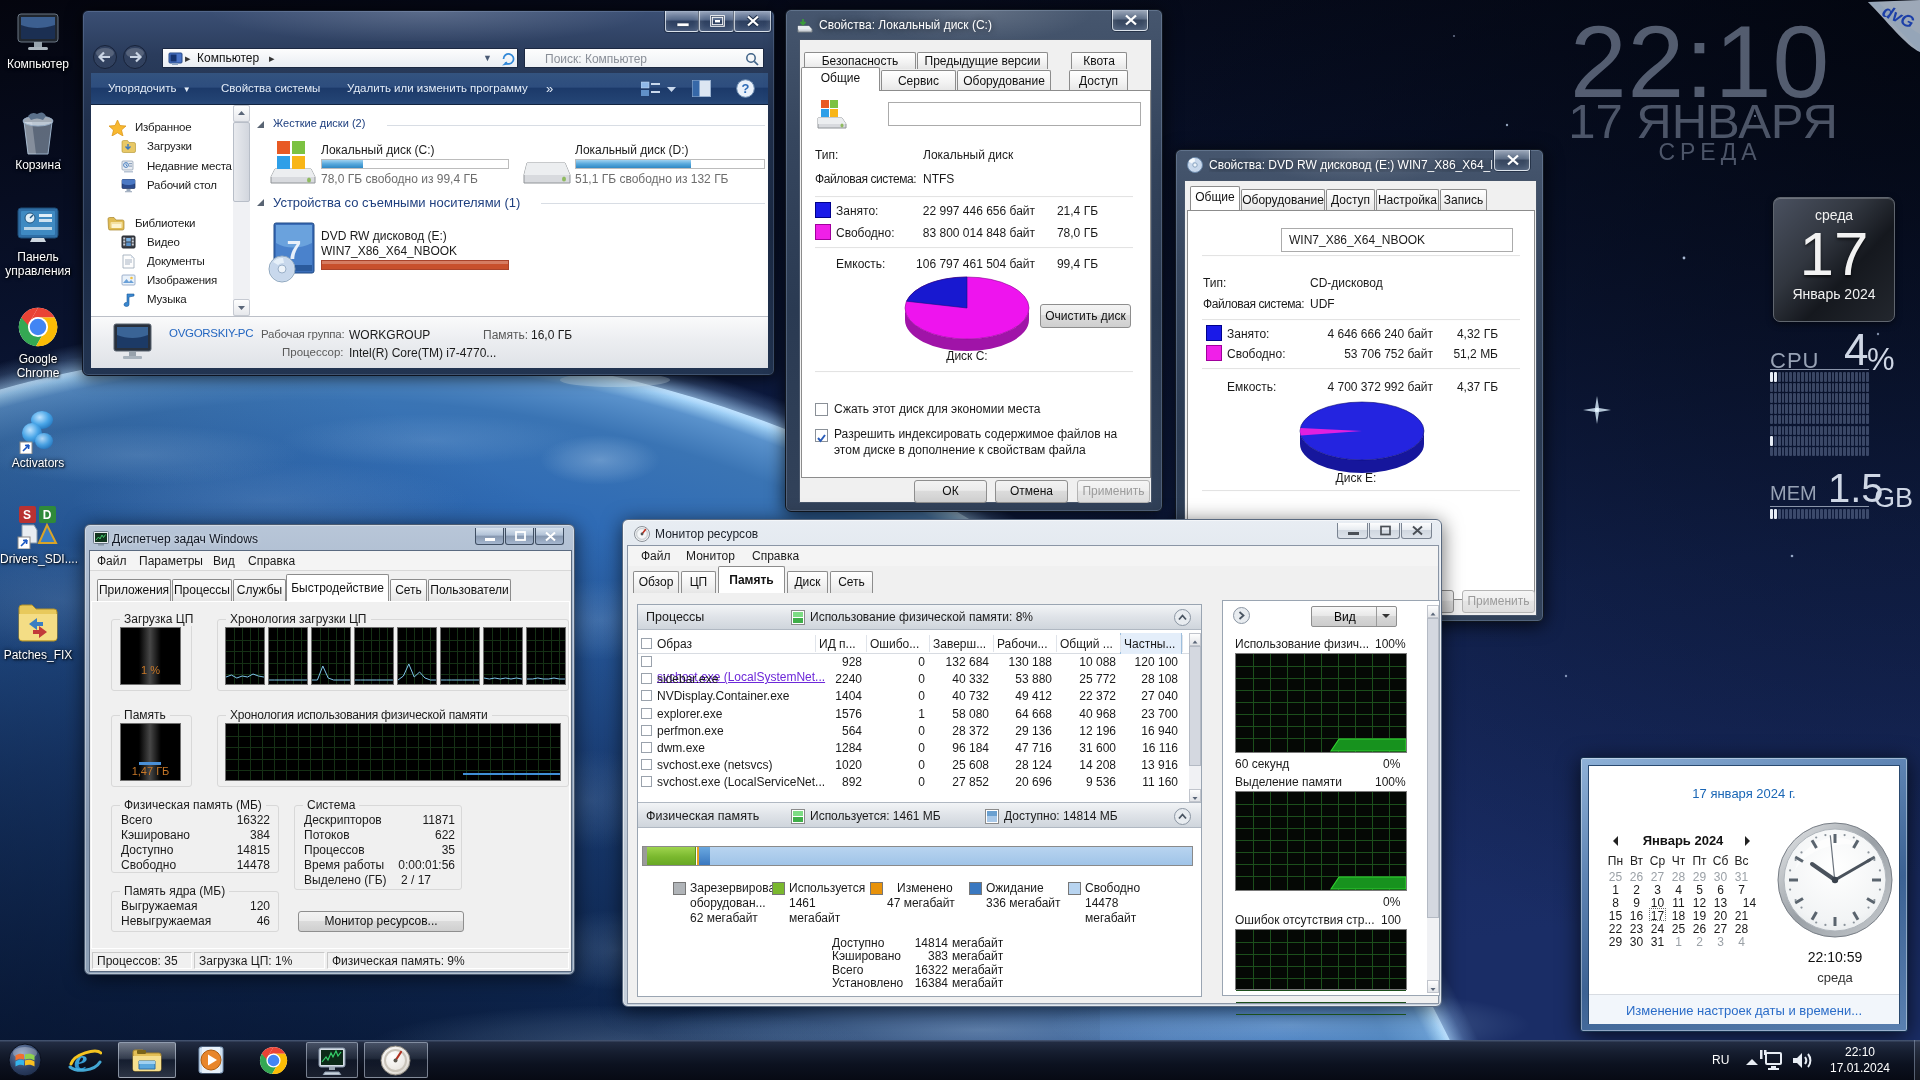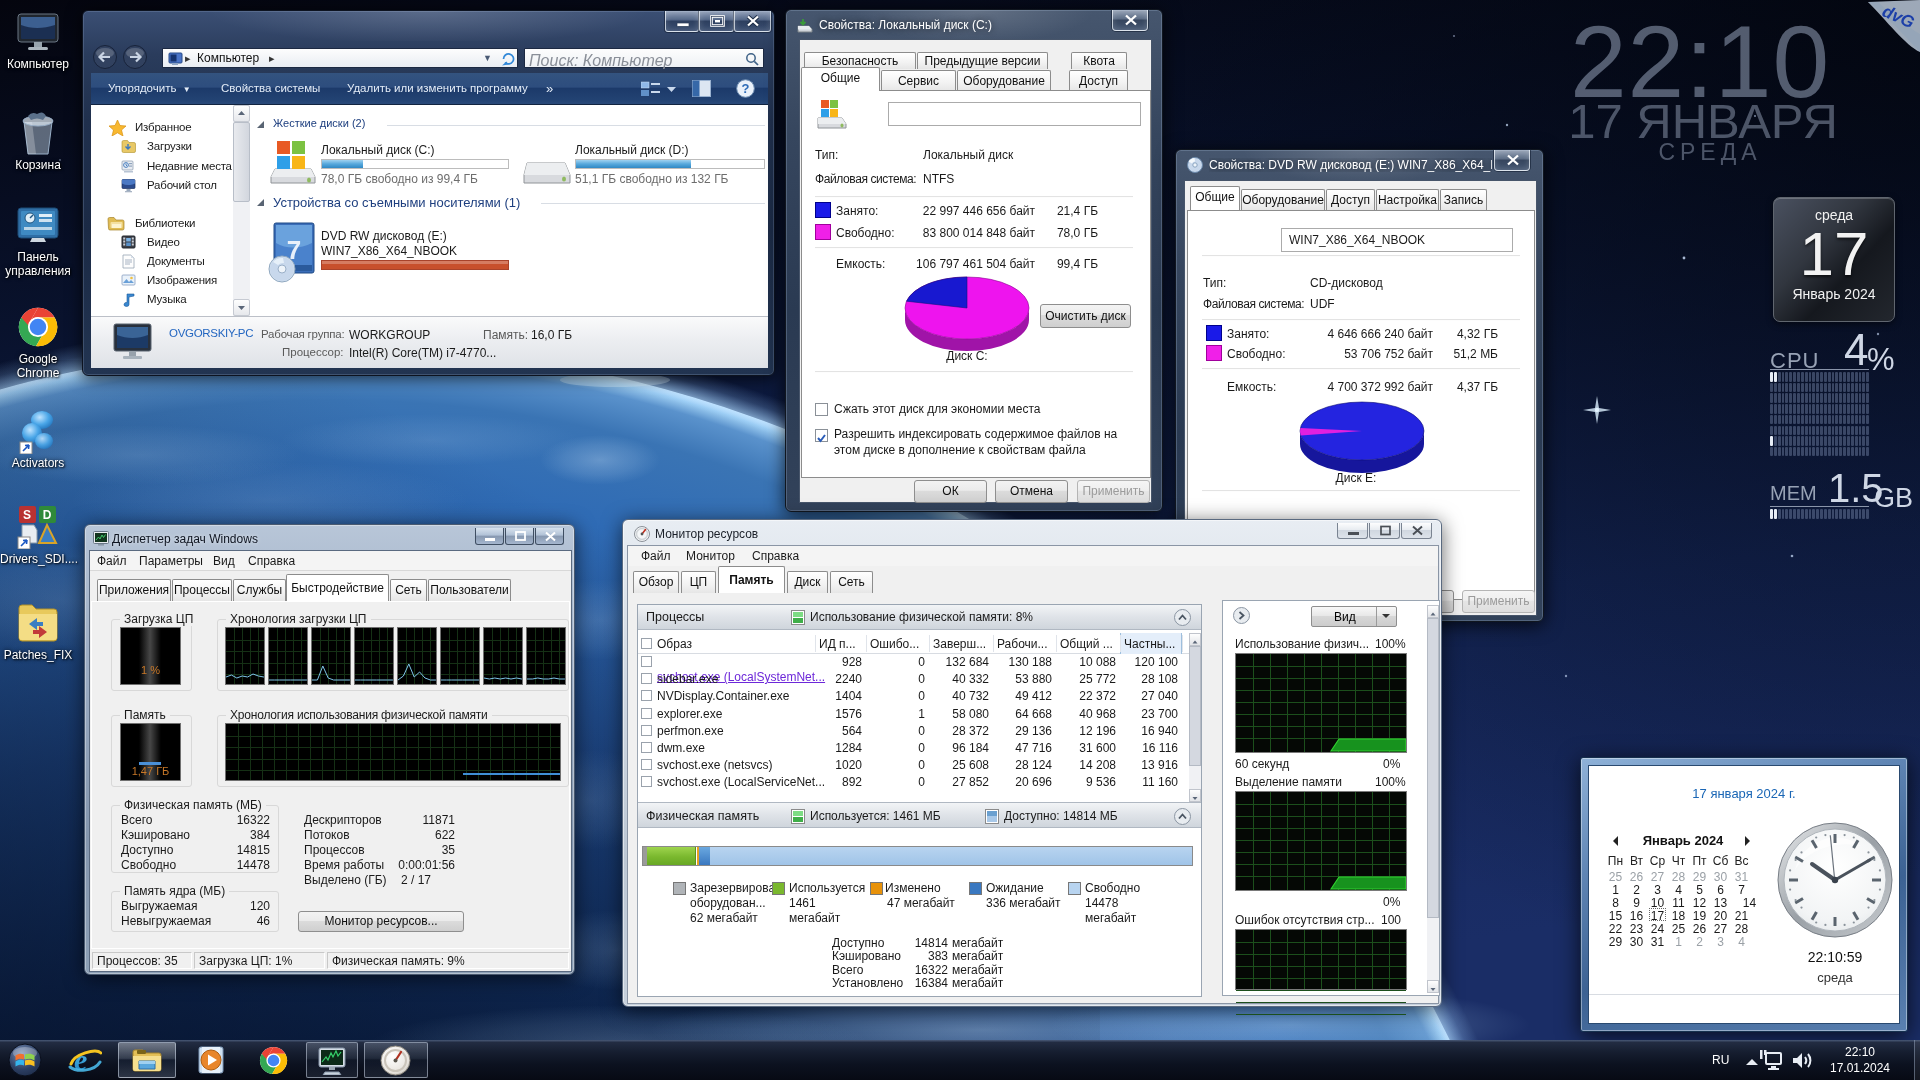--- a/index.html
+++ b/index.html
@@ -514,21 +514,21 @@
    <span class="abs" style="left:34px;top:2px;font-size:12px;color:#111;">Компьютер</span>
    <span class="abs" style="left:106px;top:3px;font-size:11px;color:#333;">▸</span>
    <span class="abs" style="left:320px;top:4px;font-size:9px;color:#4a5a74;">▼</span>
    <svg class="abs" style="left:338px;top:3px;" width="15" height="15">
         <path d="M2.5 7 a5 5 0 1 1 1.5 3.5" stroke="#3188d8" stroke-width="1.7" fill="none"></path>
         <path d="M1 13.5 L5.5 9.5 L7.5 12.5 Z" fill="#3188d8"></path>
       </svg>
  </div>
 
  <div class="abs" style="left:441px;top:37px;width:240px;height:20px;background:linear-gradient(#fdfdfd,#eef1f5);border:1px solid #1c2942;border-radius:1px;">
-   <span class="abs" style="left:4px;top:3px;font-size:16px;color:#8a8f98;font-style:italic;">Поиск: Компьютер</span>
+   <span class="abs" style="left:20px;top:3px;font-size:12px;color:#8a8f98;">Поиск: Компьютер</span>
    <svg class="abs" style="left:220px;top:3px;" width="15" height="15">
         <circle cx="6" cy="6" r="4.2" fill="none" stroke="#3f6287" stroke-width="1.5"></circle>
         <path d="M9.3 9.3 L13 13" stroke="#3f6287" stroke-width="1.7"></path>
       </svg>
  </div>
 
  <div class="abs" style="left:8px;top:62px;width:677px;height:32px;
   background:linear-gradient(#33537f 0%,#2d4d7e 45%,#1c3a6a 50%,#224272 85%,#2a4a7a 100%);border-bottom:1px solid #122440;">
   <span class="abs" style="left:17px;top:9px;font-size:11.5px;color:#e4edf8;">Упорядочить&nbsp; <span style="font-size:8px;">▼</span></span>
   <span class="abs" style="left:130px;top:9px;font-size:11.5px;color:#e4edf8;">Свойства системы</span>
@@ -1054,20 +1054,23 @@
         </div>
    <div class="cell" style="left:29px;top:211px;">Всего</div>
         <div class="rnum" style="left:100px;top:211px;width:78px;">16322</div>
    <div class="cell" style="left:29px;top:226px;">Кэшировано</div>
         <div class="rnum" style="left:100px;top:226px;width:78px;">384</div>
    <div class="cell" style="left:29px;top:241px;">Доступно</div>
         <div class="rnum" style="left:100px;top:241px;width:78px;">14815</div>
    <div class="cell" style="left:29px;top:256px;">Свободно</div>
         <div class="rnum" style="left:100px;top:256px;width:78px;">14478</div>
 
+   <div class="gbox" style="left:202px;top:203px;width:168px;height:85px;">
+          <div class="glab">Система</div>
+        </div>
    <div class="cell" style="left:212px;top:211px;">Дескрипторов</div>
         <div class="rnum" style="left:285px;top:211px;width:78px;">11871</div>
    <div class="cell" style="left:212px;top:226px;">Потоков</div>
         <div class="rnum" style="left:285px;top:226px;width:78px;">622</div>
    <div class="cell" style="left:212px;top:241px;">Процессов</div>
         <div class="rnum" style="left:285px;top:241px;width:78px;">35</div>
    <div class="cell" style="left:212px;top:256px;">Время работы</div>
         <div class="rnum" style="left:285px;top:256px;width:78px;">0:00:01:56</div>
    <div class="cell" style="left:212px;top:271px;">Выделено (ГБ)</div>
         <div class="rnum" style="left:285px;top:271px;width:78px;text-align:center;">2 / 17</div>
@@ -1274,21 +1277,21 @@
    <div class="abs" id="rmlegend" style="left:0;top:269px;width:563px;height:60px;font-size:12px;color:#1a1a1a;">
           <div style="position:absolute;left:35px;top:8px;width:13px;height:13px;background:#b0b4b8;border:1px solid #777;"></div>
           <div style="position:absolute;left:52px;top:7px;width:86px;overflow:hidden;white-space:nowrap;">Зарезервировано</div>
           <div style="position:absolute;left:52px;top:22px;white-space:nowrap;">оборудован...</div>
           <div style="position:absolute;left:52px;top:37px;white-space:nowrap;">62 мегабайт</div>
           <div style="position:absolute;left:134px;top:8px;width:13px;height:13px;background:#7ab82e;border:1px solid #777;"></div>
           <div style="position:absolute;left:151px;top:7px;width:86px;overflow:hidden;white-space:nowrap;">Используется</div>
           <div style="position:absolute;left:151px;top:22px;white-space:nowrap;">1461</div>
           <div style="position:absolute;left:151px;top:37px;white-space:nowrap;">мегабайт</div>
           <div style="position:absolute;left:232px;top:8px;width:13px;height:13px;background:#e8920a;border:1px solid #777;"></div>
-          <div style="position:absolute;left:247px;top:7px;width:86px;overflow:hidden;white-space:nowrap;">Изменено</div>
+          <div style="position:absolute;left:259px;top:7px;width:86px;overflow:hidden;white-space:nowrap;">Изменено</div>
           <div style="position:absolute;left:249px;top:22px;white-space:nowrap;">47 мегабайт</div>
           <div style="position:absolute;left:331px;top:8px;width:13px;height:13px;background:#3a78c0;border:1px solid #777;"></div>
           <div style="position:absolute;left:348px;top:7px;width:86px;overflow:hidden;white-space:nowrap;">Ожидание</div>
           <div style="position:absolute;left:348px;top:22px;white-space:nowrap;">336 мегабайт</div>
           <div style="position:absolute;left:430px;top:8px;width:13px;height:13px;background:#b8d4f0;border:1px solid #777;"></div>
           <div style="position:absolute;left:447px;top:7px;width:86px;overflow:hidden;white-space:nowrap;">Свободно</div>
           <div style="position:absolute;left:447px;top:22px;white-space:nowrap;">14478</div>
           <div style="position:absolute;left:447px;top:37px;white-space:nowrap;">мегабайт</div>
         </div>
 
@@ -1528,20 +1531,23 @@
           <circle cx="55.4" cy="109.9" r="1.1"></circle>
    </g>
    <line x1="65" y1="65" x2="42" y2="49" stroke="#4a525c" stroke-width="4" stroke-linecap="round"></line>
    <line x1="65" y1="65" x2="99.6" y2="45" stroke="#4a525c" stroke-width="3" stroke-linecap="round"></line>
    <line x1="65" y1="68" x2="60.3" y2="20.2" stroke="#6a727c" stroke-width="1.2"></line>
    <circle cx="65" cy="65" r="3.2" fill="#3a424c"></circle>
   </svg>
   <div class="abs" style="left:181px;top:183px;width:130px;text-align:center;font-size:14px;color:#111;">22:10:59</div>
   <div class="abs" style="left:181px;top:204px;width:130px;text-align:center;font-size:13px;color:#333;">среда</div>
   <div class="abs" style="left:0;top:228px;width:100%;height:1px;background:#d8dce2;"></div>
+  <div class="abs" style="left:0;top:229px;width:100%;height:29px;background:#f2f6fb;">
+   <div style="width:100%;text-align:center;margin-top:8px;font-size:13px;color:#2a6cc8;">Изменение настроек даты и времени...</div>
+  </div>
  </div>
 </div>
 
 <div class="abs" id="taskbar" style="left:0;top:1040px;width:1920px;height:40px;
  background:linear-gradient(#4a5a78 0%,#222c42 6%,#161e30 30%,#0c1220 60%,#070a14 100%);">
 
  <svg class="abs" style="left:8px;top:3px;" width="34" height="34">
   <defs>
         <radialGradient id="orb" cx=".4" cy=".3" r=".9">
           <stop offset="0" stop-color="#7a90b8"></stop>

